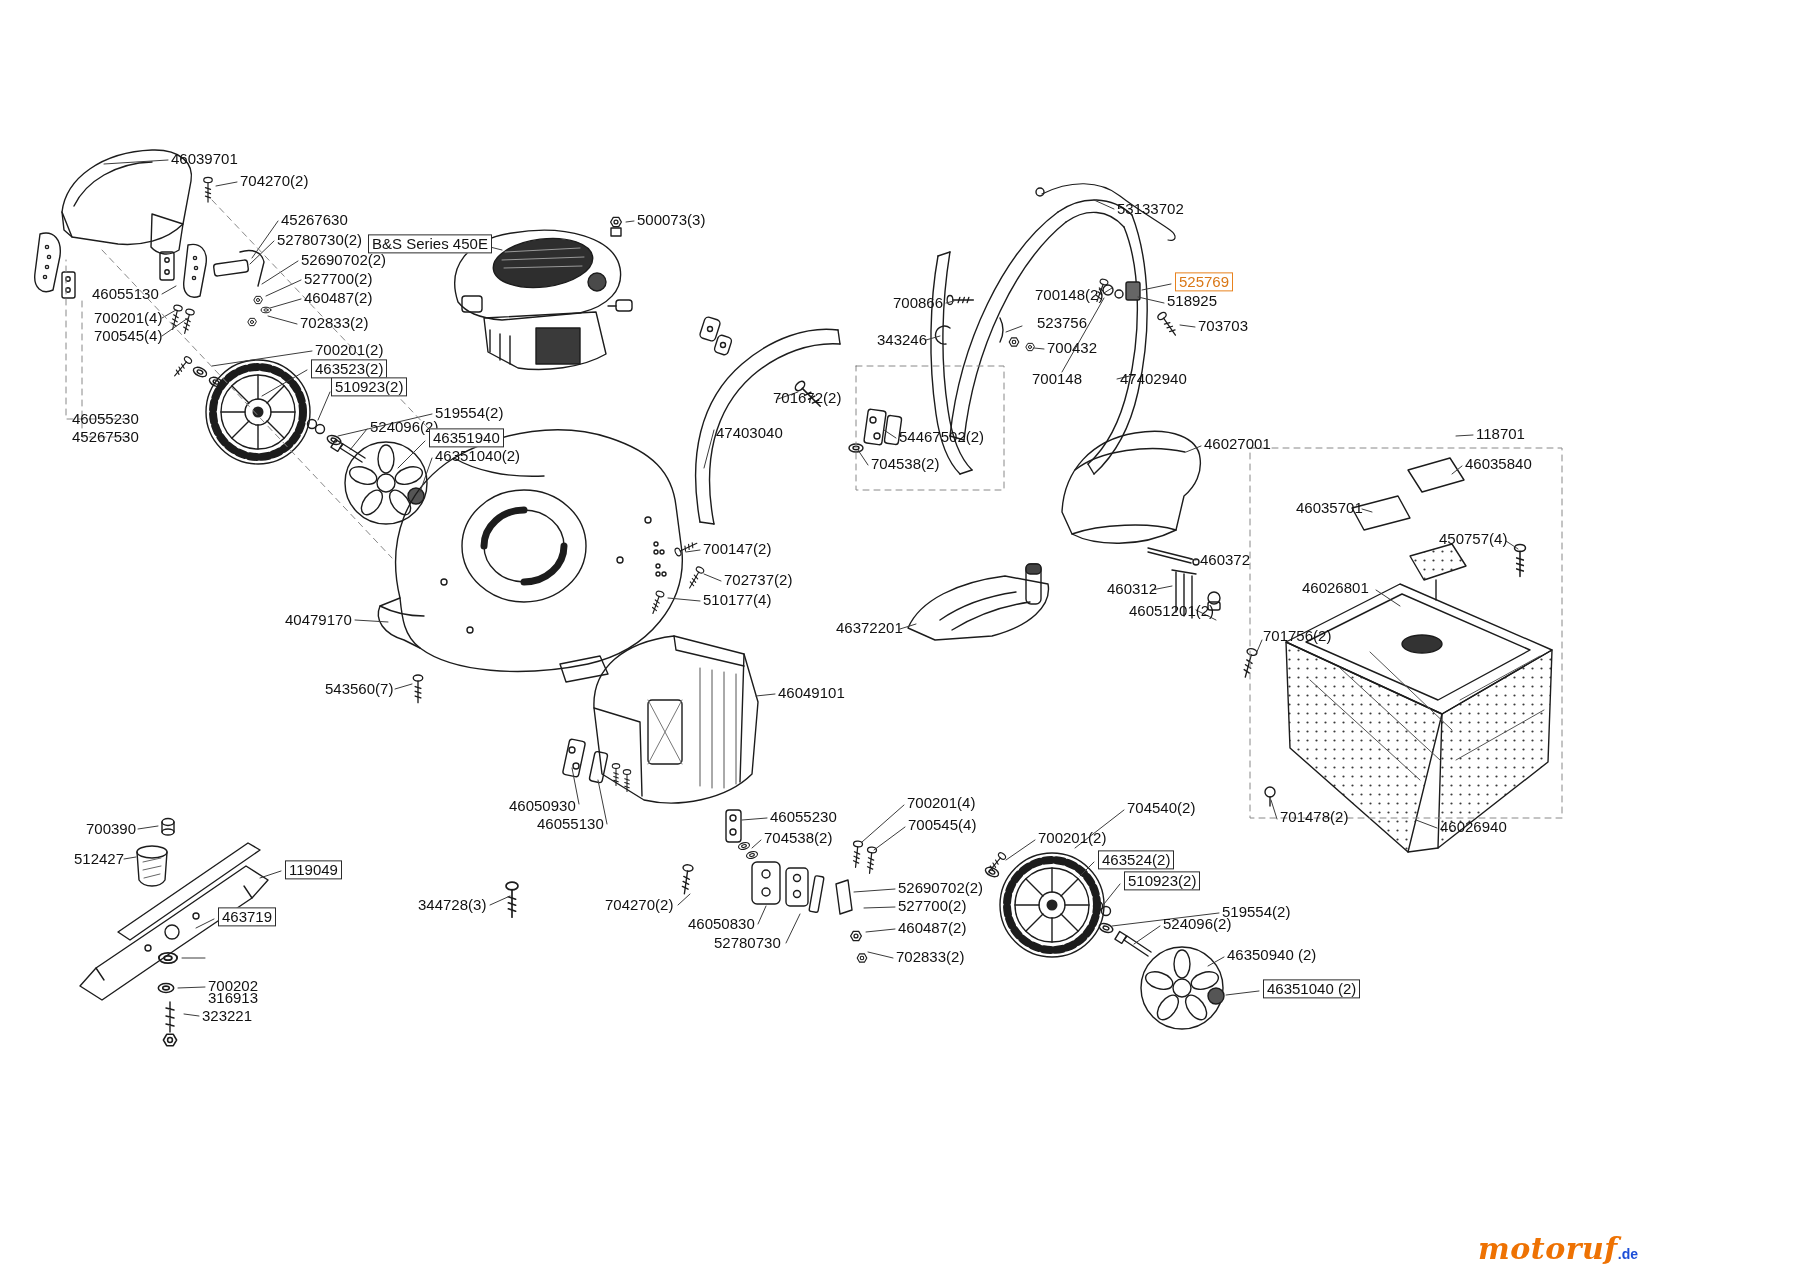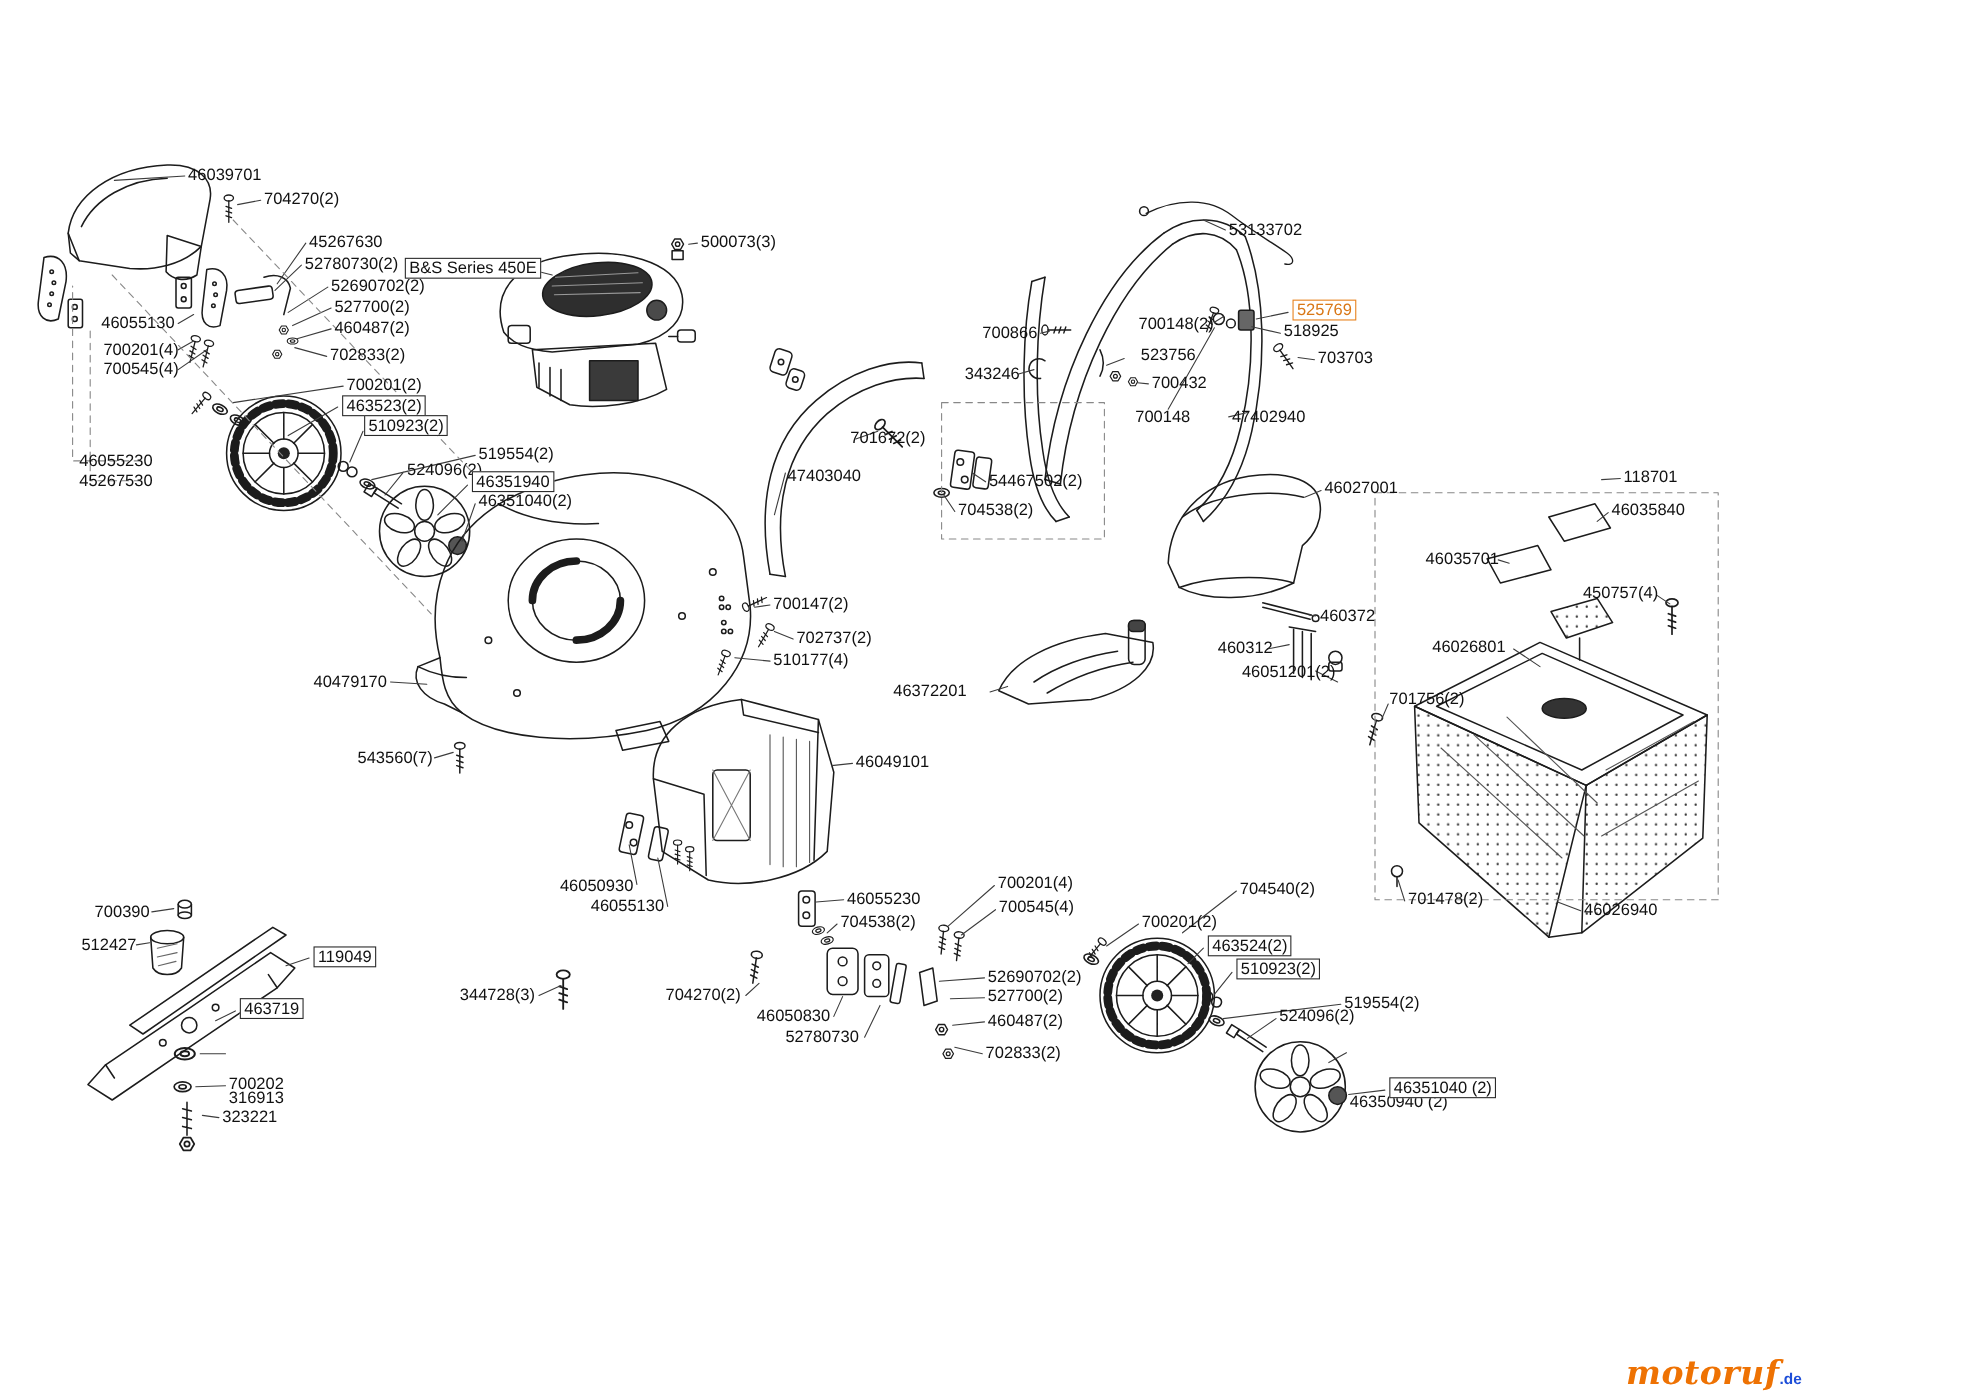--- a/index.html
+++ b/index.html
@@ -400,40 +400,40 @@
       <div class="lbl plain" style="left: 1296px; top: 508px;">46035701</div>
       <div class="lbl plain" style="left: 1439px; top: 539px;">450757(4)</div>
       <div class="lbl plain" style="left: 703px; top: 549px;">700147(2)</div>
       <div class="lbl plain" style="left: 724px; top: 580px;">702737(2)</div>
       <div class="lbl plain" style="left: 703px; top: 600px;">510177(4)</div>
       <div class="lbl plain" style="left: 1200px; top: 560px;">460372</div>
       <div class="lbl plain" style="left: 1107px; top: 589px;">460312</div>
       <div class="lbl plain" style="left: 1302px; top: 588px;">46026801</div>
       <div class="lbl plain" style="left: 1129px; top: 611px;">46051201(2)</div>
       <div class="lbl plain" style="left: 1263px; top: 636px;">701756(2)</div>
-      <div class="lbl plain" style="left: 812px; top: 628px; text-align: center;">46372201</div>
+      <div class="lbl plain" style="left: 836px; top: 628px; text-align: center;">46372201</div>
       <div class="lbl plain" style="left: 285px; top: 620px;">40479170</div>
       <div class="lbl plain" style="left: 325px; top: 689px;">543560(7)</div>
       <div class="lbl plain" style="left: 778px; top: 693px;">46049101</div>
       <div class="lbl plain" style="left: 509px; top: 806px;">46050930</div>
       <div class="lbl plain" style="left: 537px; top: 824px;">46055130</div>
       <div class="lbl plain" style="left: 86px; top: 829px;">700390</div>
       <div class="lbl plain" style="left: 74px; top: 859px;">512427</div>
       <div class="lbl boxed" style="left: 285px; top: 870px;">119049</div>
       <div class="lbl plain" style="left: 770px; top: 817px;">46055230</div>
       <div class="lbl plain" style="left: 764px; top: 838px;">704538(2)</div>
       <div class="lbl plain" style="left: 907px; top: 803px;">700201(4)</div>
       <div class="lbl plain" style="left: 908px; top: 825px;">700545(4)</div>
       <div class="lbl plain" style="left: 1038px; top: 838px;">700201(2)</div>
       <div class="lbl plain" style="left: 1127px; top: 808px;">704540(2)</div>
       <div class="lbl boxed" style="left: 1098px; top: 860px;">463524(2)</div>
       <div class="lbl boxed" style="left: 1124px; top: 881px;">510923(2)</div>
       <div class="lbl plain" style="left: 1222px; top: 912px;">519554(2)</div>
       <div class="lbl plain" style="left: 1163px; top: 924px;">524096(2)</div>
-      <div class="lbl plain" style="left: 1227px; top: 955px; margin-top: 47px;">46350940 (2)</div>
+      <div class="lbl plain" style="left: 1227px; top: 955px;">46350940 (2)</div>
       <div class="lbl boxed" style="left: 1263px; top: 989px;">46351040 (2)</div>
       <div class="lbl plain" style="left: 418px; top: 905px;">344728(3)</div>
       <div class="lbl plain" style="left: 605px; top: 905px;">704270(2)</div>
       <div class="lbl plain" style="left: 688px; top: 924px;">46050830</div>
       <div class="lbl plain" style="left: 714px; top: 943px;">52780730</div>
       <div class="lbl plain" style="left: 898px; top: 888px;">52690702(2)</div>
       <div class="lbl plain" style="left: 898px; top: 906px;">527700(2)</div>
       <div class="lbl plain" style="left: 898px; top: 928px;">460487(2)</div>
       <div class="lbl plain" style="left: 896px; top: 957px;">702833(2)</div>
       <div class="lbl boxed" style="left: 218px; top: 917px;">463719</div>

